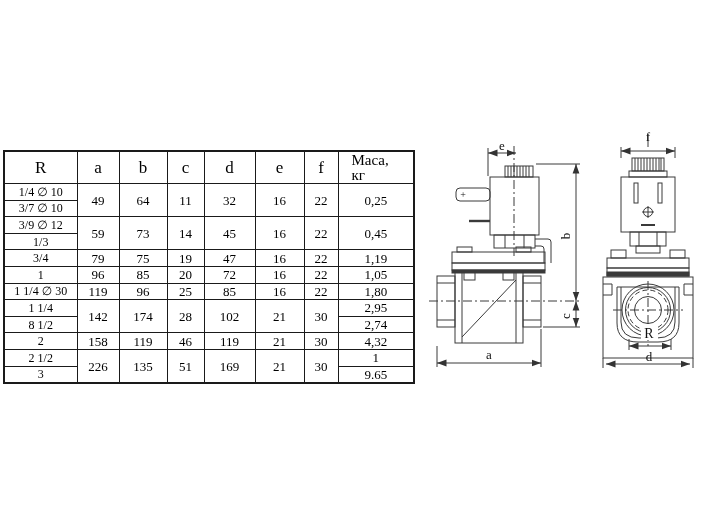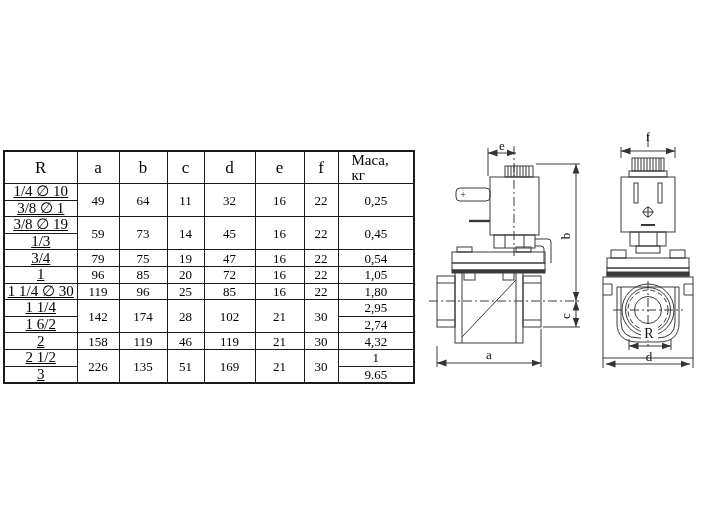--- a/index.html
+++ b/index.html
@@ -5,21 +5,21 @@
   html,body{margin:0;padding:0;background:#fff;}
   #page{position:relative;width:704px;height:528px;background:#ffffff;overflow:hidden;
         font-family:"Liberation Serif",serif;color:#000;}
   table.dim{position:absolute;left:3px;top:150px;border-collapse:collapse;table-layout:fixed;
         border:2px solid #1a1a1a;background:#fff;}
   table.dim th,table.dim td{border:1px solid #1a1a1a;text-align:center;vertical-align:middle;
         padding:0;font-weight:normal;overflow:hidden;white-space:nowrap;}
   table.dim thead th{height:31px;font-size:17px;}
   table.dim thead th.mass-h{text-align:left;padding-left:13px;font-size:15px;line-height:15px;}
   table.dim tbody td{height:15.6px;font-size:13px;line-height:1;}
-  table.dim tbody td.rc{font-size:15px;text-decoration:underline;}
+  table.dim tbody td.rc{font-size:12px;}
   svg text{font-family:"Liberation Serif",serif;fill:#111;}
   .drw{position:absolute;}
 </style>
 </head>
 <body>
 
 <div id="page">
 
   <table class="dim">
     <colgroup>
@@ -52,44 +52,44 @@
         <td class="rc">1/4 ∅ 10</td>
         <td rowspan="2">49</td>
         <td rowspan="2">64</td>
         <td rowspan="2">11</td>
         <td rowspan="2">32</td>
         <td rowspan="2">16</td>
         <td rowspan="2">22</td>
         <td rowspan="2">0,25</td>
       </tr>
       <tr>
-        <td class="rc">3/8 ∅ 1</td>
-      </tr>
-      <tr>
-        <td class="rc">3/8 ∅ 19</td>
+        <td class="rc">3/7 ∅ 10</td>
+      </tr>
+      <tr>
+        <td class="rc">3/9 ∅ 12</td>
         <td rowspan="2">59</td>
         <td rowspan="2">73</td>
         <td rowspan="2">14</td>
         <td rowspan="2">45</td>
         <td rowspan="2">16</td>
         <td rowspan="2">22</td>
         <td rowspan="2">0,45</td>
       </tr>
       <tr>
         <td class="rc">1/3</td>
       </tr>
       <tr>
         <td class="rc">3/4</td>
         <td>79</td>
         <td>75</td>
         <td>19</td>
         <td>47</td>
         <td>16</td>
         <td>22</td>
-        <td>0,54</td>
+        <td>1,19</td>
       </tr>
       <tr>
         <td class="rc">1</td>
         <td>96</td>
         <td>85</td>
         <td>20</td>
         <td>72</td>
         <td>16</td>
         <td>22</td>
         <td>1,05</td>
@@ -108,21 +108,21 @@
         <td class="rc">1 1/4</td>
         <td rowspan="2">142</td>
         <td rowspan="2">174</td>
         <td rowspan="2">28</td>
         <td rowspan="2">102</td>
         <td rowspan="2">21</td>
         <td rowspan="2">30</td>
         <td>2,95</td>
       </tr>
       <tr>
-        <td class="rc">1 6/2</td>
+        <td class="rc">8 1/2</td>
         <td>2,74</td>
       </tr>
       <tr>
         <td class="rc">2</td>
         <td>158</td>
         <td>119</td>
         <td>46</td>
         <td>119</td>
         <td>21</td>
         <td>30</td>

